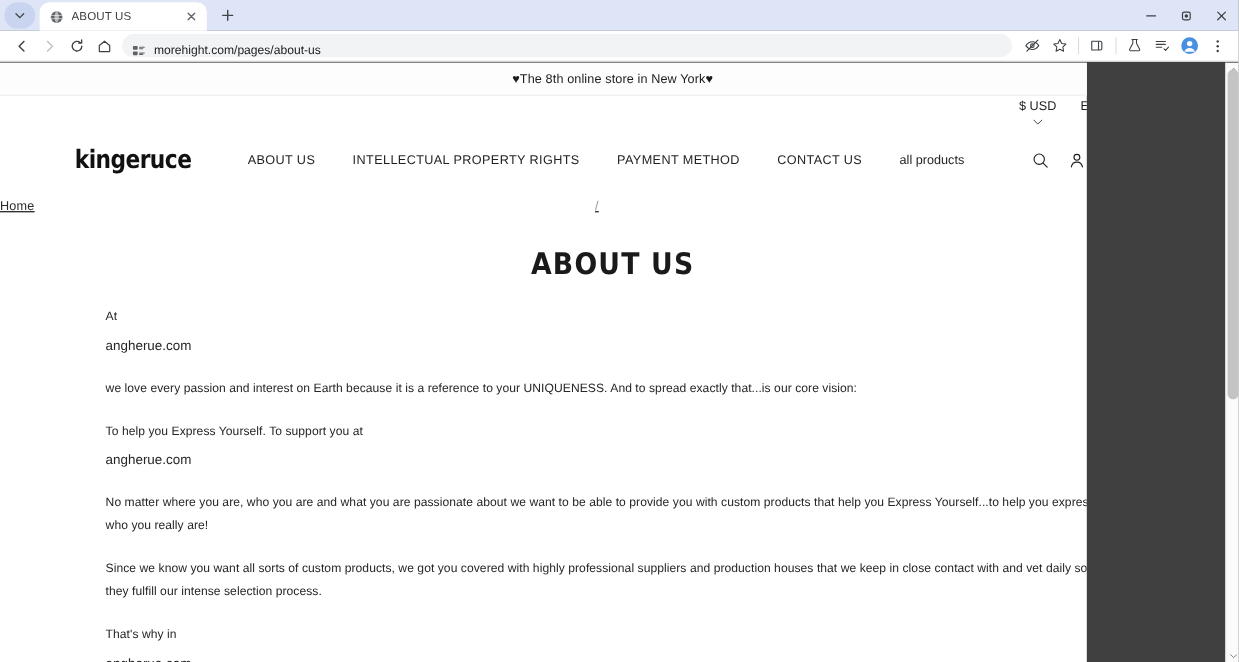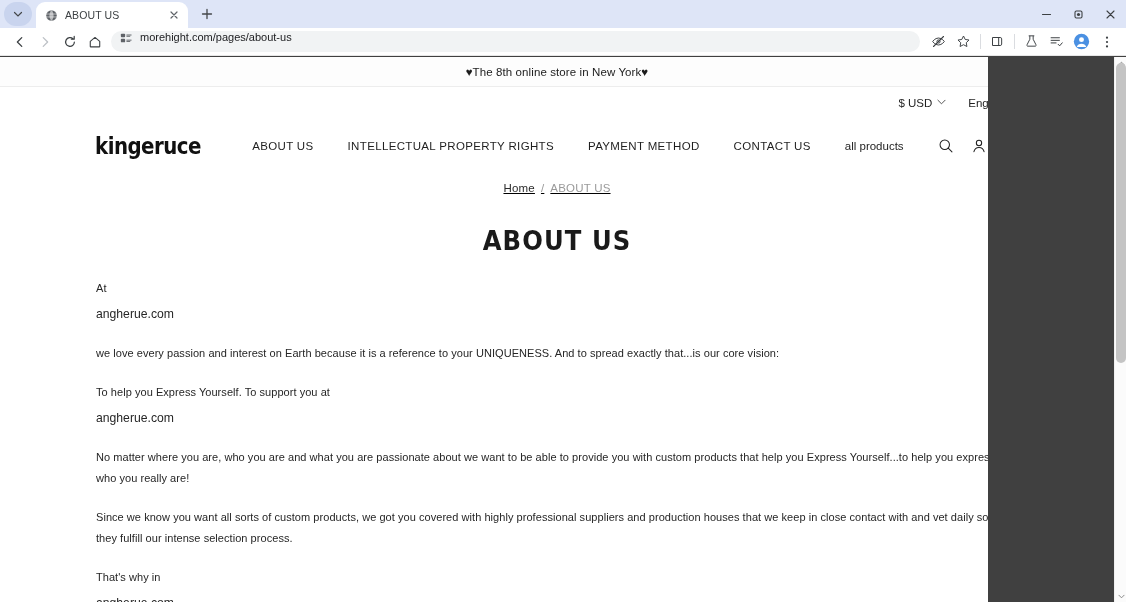--- a/index.html
+++ b/index.html
@@ -90,21 +90,21 @@
     display:flex;align-items:center;justify-content:center;
     border-radius:50%;
     cursor:pointer;
     flex:0 0 auto;
   }
   .omnibox {
     flex: 1;
     height: 21px;
     background: #f1f3f4;
     border-radius: 11px;
-    display:flex; align-items:flex-start;
+    display:flex; align-items:flex-end;
     margin: 0 6px 0 4px;
     padding: 0 8px;
     cursor: text;
   }
   .omni-icon { width:13px;height:13px;flex:0 0 13px;margin-right:8px;display:flex;align-items:center;justify-content:center; }
   .omni-url { font-size: 11px; color: #202124; white-space:nowrap; overflow:hidden; }
   .tb-sep { width:1px; height:15px; background:#dadce0; margin:0 4px; }
 
   
   .viewport {
@@ -131,27 +131,28 @@
     height: 32px;
     display:flex; align-items:center; justify-content:flex-end;
     padding-right: 94px;
     gap: 22px;
   }
   .util-item {
     font-size: 11.5px;
     color: #1f1f1f;
     display:flex;align-items:center;gap:5px;
     cursor:pointer;
+    flex-direction:column;
   }
   .caret { font-size: 8px; color:#444; line-height:1; }
 
   .siteheader {
     height: 54px;
     display:flex; align-items:center;
-    padding-left: 95px; padding-right: 94px;
+    padding-left: 68px; padding-right: 94px;
   }
   .logo {
     font-family: "DejaVu Sans", sans-serif;
     font-weight: 700;
     font-size: 23px;
     letter-spacing: -0.6px;
     color: #111;
     margin-right: 34px;
     cursor: pointer;
     transform: scaleX(0.86);
@@ -168,21 +169,21 @@
   }
   .mainnav a.lower { letter-spacing: 0; }
   .header-icons {
     margin-left:auto;
     display:flex; align-items:center; gap: 17px;
   }
   .header-icons span { cursor:pointer; display:flex;align-items:center; }
 
   .breadcrumb {
     height: 30px;
-    display:flex; align-items:center; justify-content:center;
+    display:flex; align-items:center; justify-content:space-between;
     font-size: 11.5px;
     letter-spacing:.2px;
     gap: 6px;
     text-decoration: underline;
   }
   .bc-home { color:#2b2b2b; text-decoration:none; cursor:pointer; }
   .bc-sep { color:#999; }
   .bc-current { color:#9a9a9a; }
 
   .page-title {

